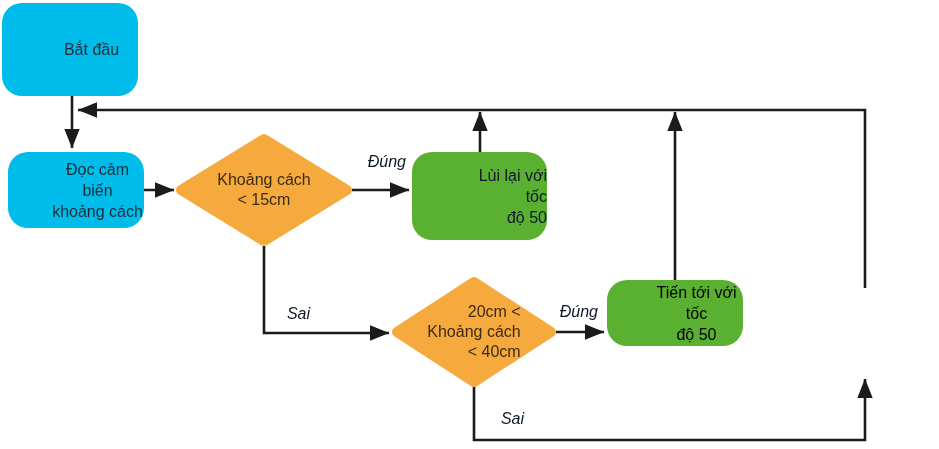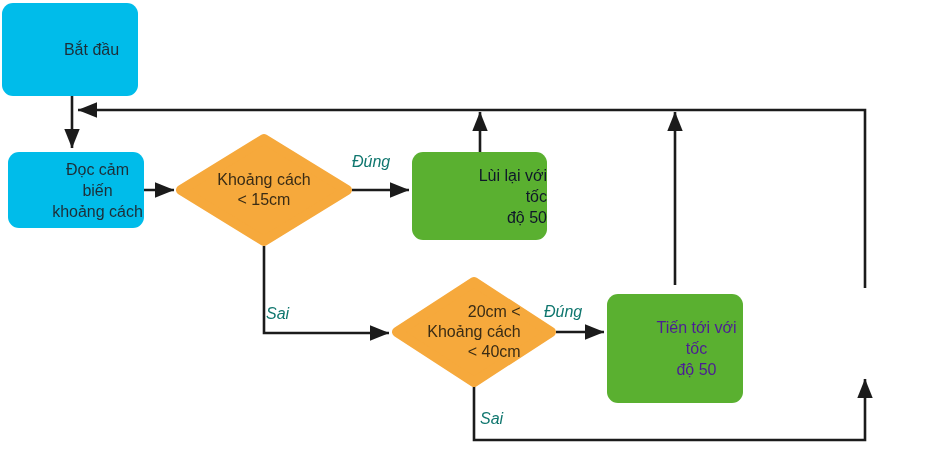--- a/index.html
+++ b/index.html
@@ -21,42 +21,42 @@
     top: 0;
     width: 939px;
     height: 449px;
   }
   .node {
     position: absolute;
     display: flex;
     align-items: center;
     justify-content: center;
     text-align: center;
-    border-radius: 11px;
+    border-radius: 20px;
     font-size: 16px;
     line-height: 21px;
     white-space: pre-line;
     box-sizing: border-box;
     padding-left: 43px;
   }
   .node-start {
     left: 2px; top: 3px; width: 136px; height: 93px;
     background: #00BCEA; color: #1d2e38;
   }
   .node-read {
     left: 8px; top: 152px; width: 136px; height: 76px;
     background: #00BCEA; color: #1d2e38;
   }
   .node-back {
     left: 412px; top: 152px; width: 135px; height: 88px;
     background: #5AB030; color: #0f172a; text-align: right;
   }
   .node-forward {
-    left: 607px; top: 294px; width: 136px; height: 109px;
-    background: #5AB030; color: #4c1d95;
+    left: 607px; top: 280px; width: 136px; height: 66px;
+    background: #5AB030; color: #000000;
   }
   .node-stop {
     left: 800px; top: 288px; width: 132px; height: 89px;
     background: #E81212; color: #ffecec;
   }
   .diamond-label {
     position: absolute;
     display: flex;
     align-items: center;
     justify-content: center;
@@ -65,22 +65,22 @@
     line-height: 20px;
     white-space: pre-line;
     color: #3a2c15;
   }
   .diamond-label.d1 { left: 176px; top: 134px; width: 176px; height: 112px; }
   .diamond-label.d2 { left: 392px; top: 277px; width: 164px; height: 110px; text-align: right; }
   .edge-label {
     position: absolute;
     font-size: 16px;
     font-style: italic;
-    color: #0f766e;
-    text-align: left;
+    color: #0f172a;
+    text-align: right;
   }
   .edge-label.true1 { left: 352px; top: 153px; width: 54px; }
   .edge-label.false1 { left: 266px; top: 305px; width: 44px; }
   .edge-label.true2 { left: 544px; top: 303px; width: 54px; }
   .edge-label.false2 { left: 480px; top: 410px; width: 44px; }
 </style>
 </head>
 <body>
 
 <div class="canvas">

